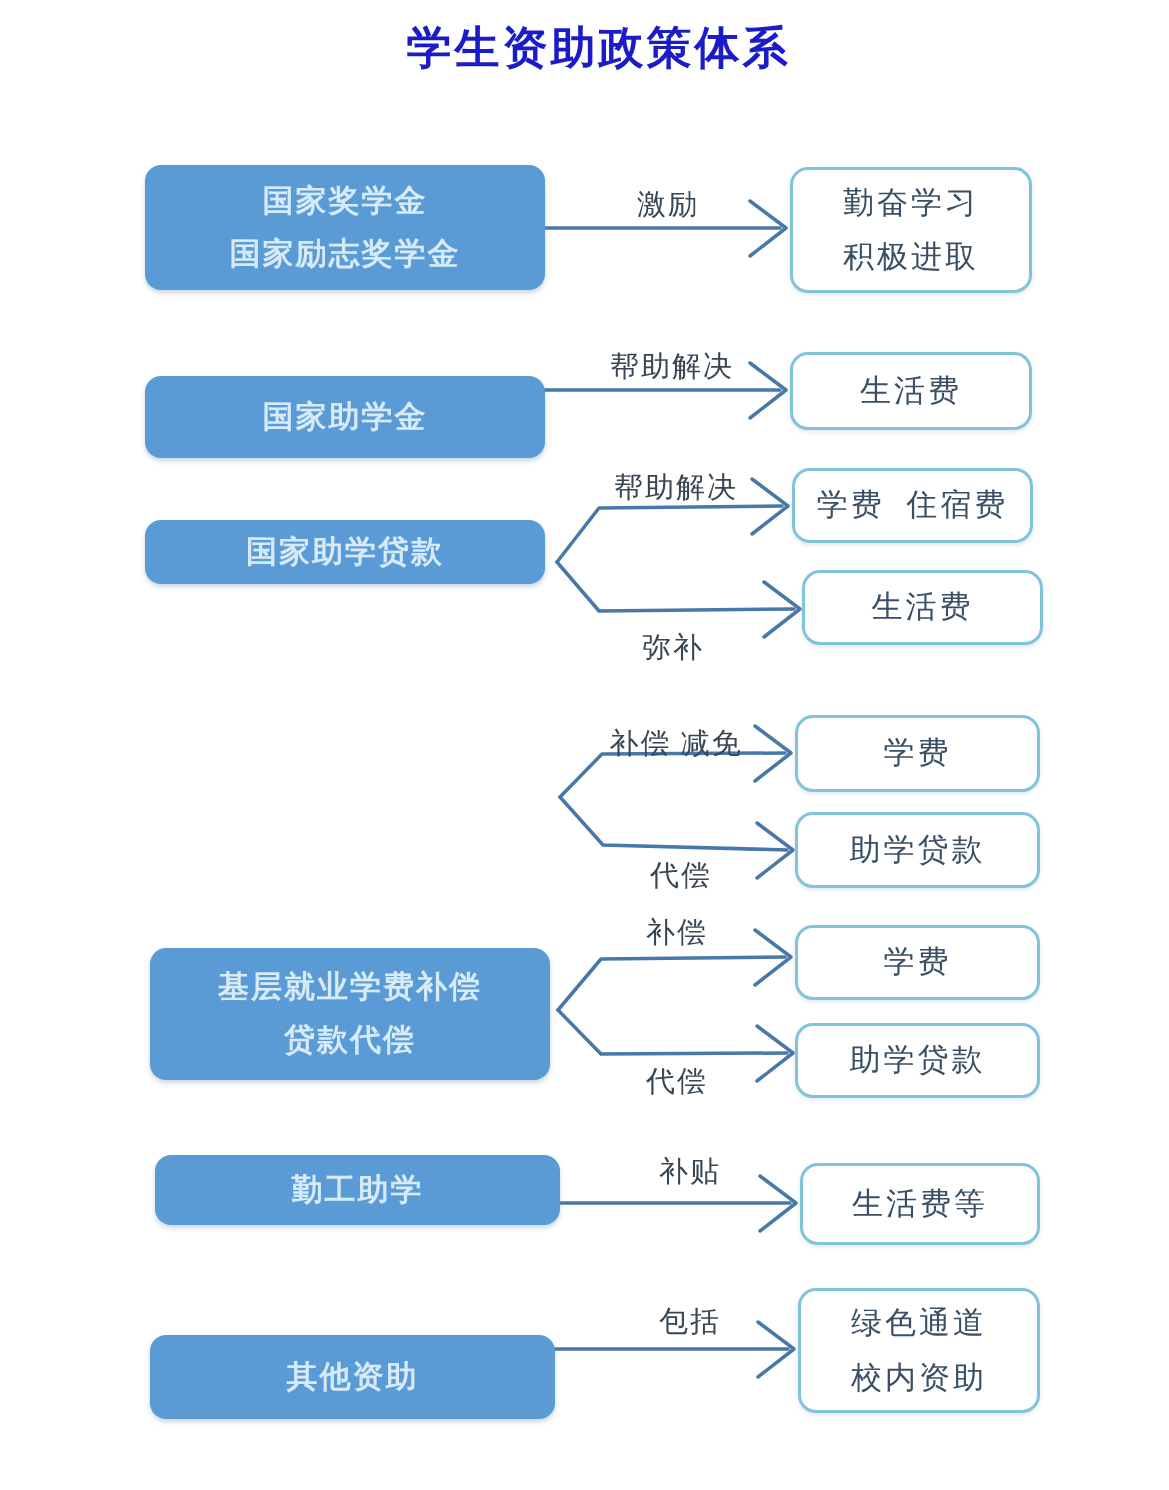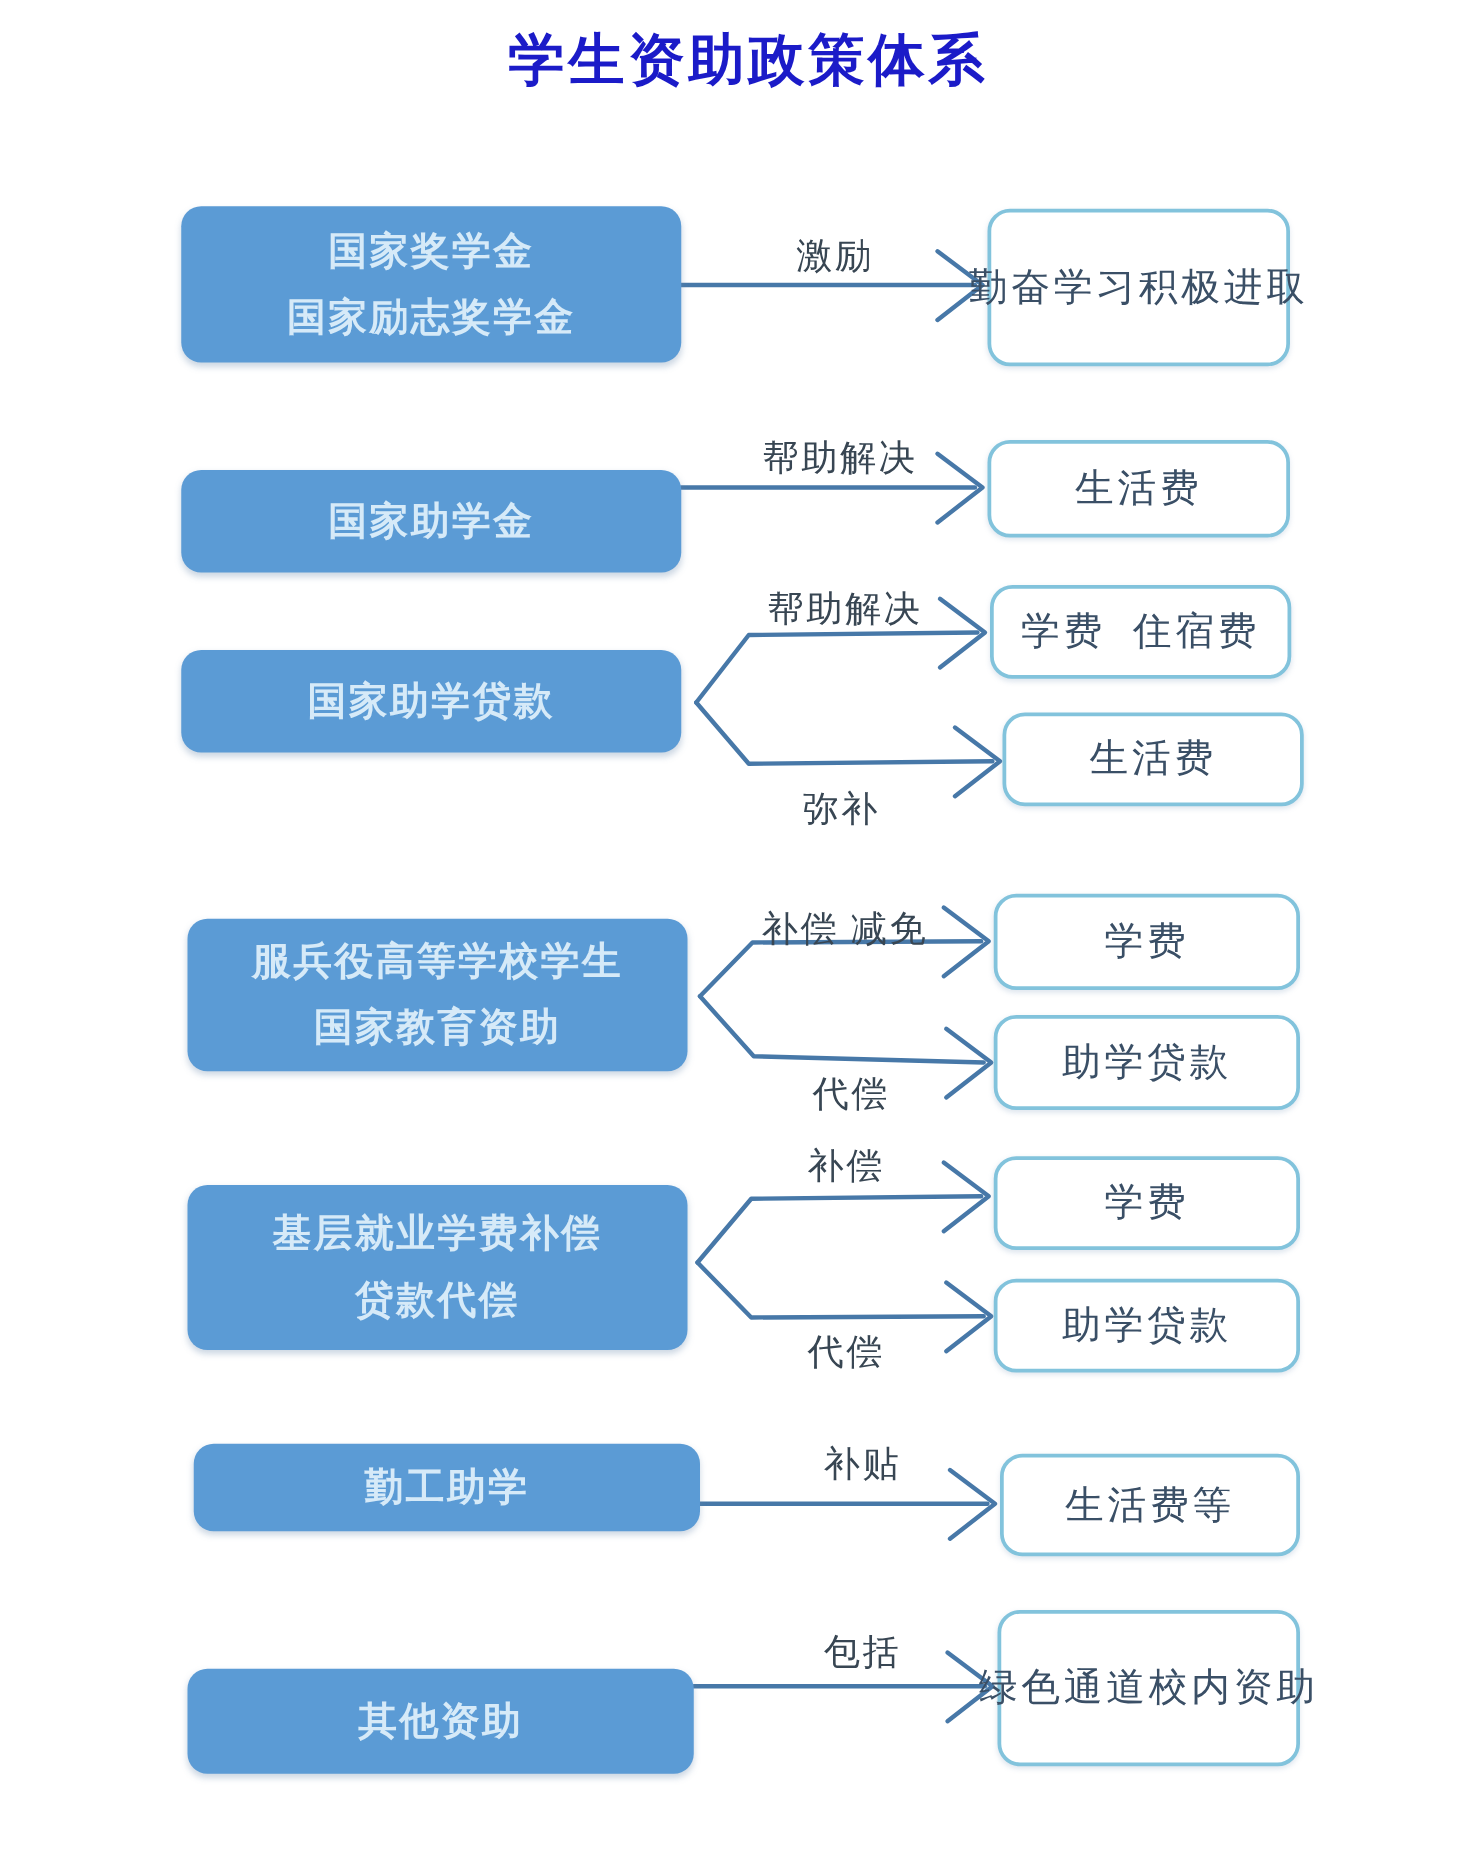--- a/index.html
+++ b/index.html
@@ -43,21 +43,21 @@
   .dst{
     position:absolute;
     box-sizing:border-box;
     background:#ffffff;
     border:3px solid var(--target-border,#82C3DC);
     border-radius:18px;
     color:var(--target-text,#3A4F66);
     font-size:31px;
     letter-spacing:3px;
     display:flex;
-    flex-direction:row;
+    flex-direction:column;
     justify-content:center;
     align-items:center;
     text-align:center;
     line-height:1.75;
     box-shadow:0 2px 4px rgba(130,160,190,0.25);
     font-family:"Liberation Serif","DejaVu Serif", serif;
   }
   .node-line{white-space:pre;}
   .lbl{
     position:absolute;
@@ -133,36 +133,32 @@
   </div>
 
   <div class="src" style="left:145px;top:348px;width:400px;height:82px;margin-top:28px;">
     <div class="node-line">国家助学金</div>
   </div>
   <span class="lbl" style="left:672px;top:367px;">帮助解决</span>
   <div class="dst" style="left:790px;top:352px;width:242px;height:78px;">
     <div class="node-line">生活费</div>
   </div>
 
-  <div class="src" style="left:145px;top:520px;width:400px;height:82px;">
+  <div class="src" style="left:145px;top:520px;width:400px;height:64px;">
     <div class="node-line">国家助学贷款</div>
   </div>
   <span class="lbl" style="left:676px;top:488px;">帮助解决</span>
   <div class="dst" style="left:792px;top:468px;width:241px;height:75px;">
     <div class="node-line">学费  住宿费</div>
   </div>
   <span class="lbl" style="left:673px;top:648px;">弥补</span>
   <div class="dst" style="left:802px;top:570px;width:241px;height:75px;">
     <div class="node-line">生活费</div>
   </div>
 
-  <div class="src" style="left:150px;top:735px;width:400px;height:122px;">
-    <div class="node-line">服兵役高等学校学生</div>
-    <div class="node-line">国家教育资助</div>
-  </div>
   <span class="lbl" style="left:676px;top:744px;">补偿 减免</span>
   <div class="dst" style="left:795px;top:715px;width:245px;height:77px;">
     <div class="node-line">学费</div>
   </div>
   <span class="lbl" style="left:681px;top:876px;">代偿</span>
   <div class="dst" style="left:795px;top:812px;width:245px;height:76px;">
     <div class="node-line">助学贷款</div>
   </div>
 
   <div class="src" style="left:150px;top:948px;width:400px;height:132px;">

